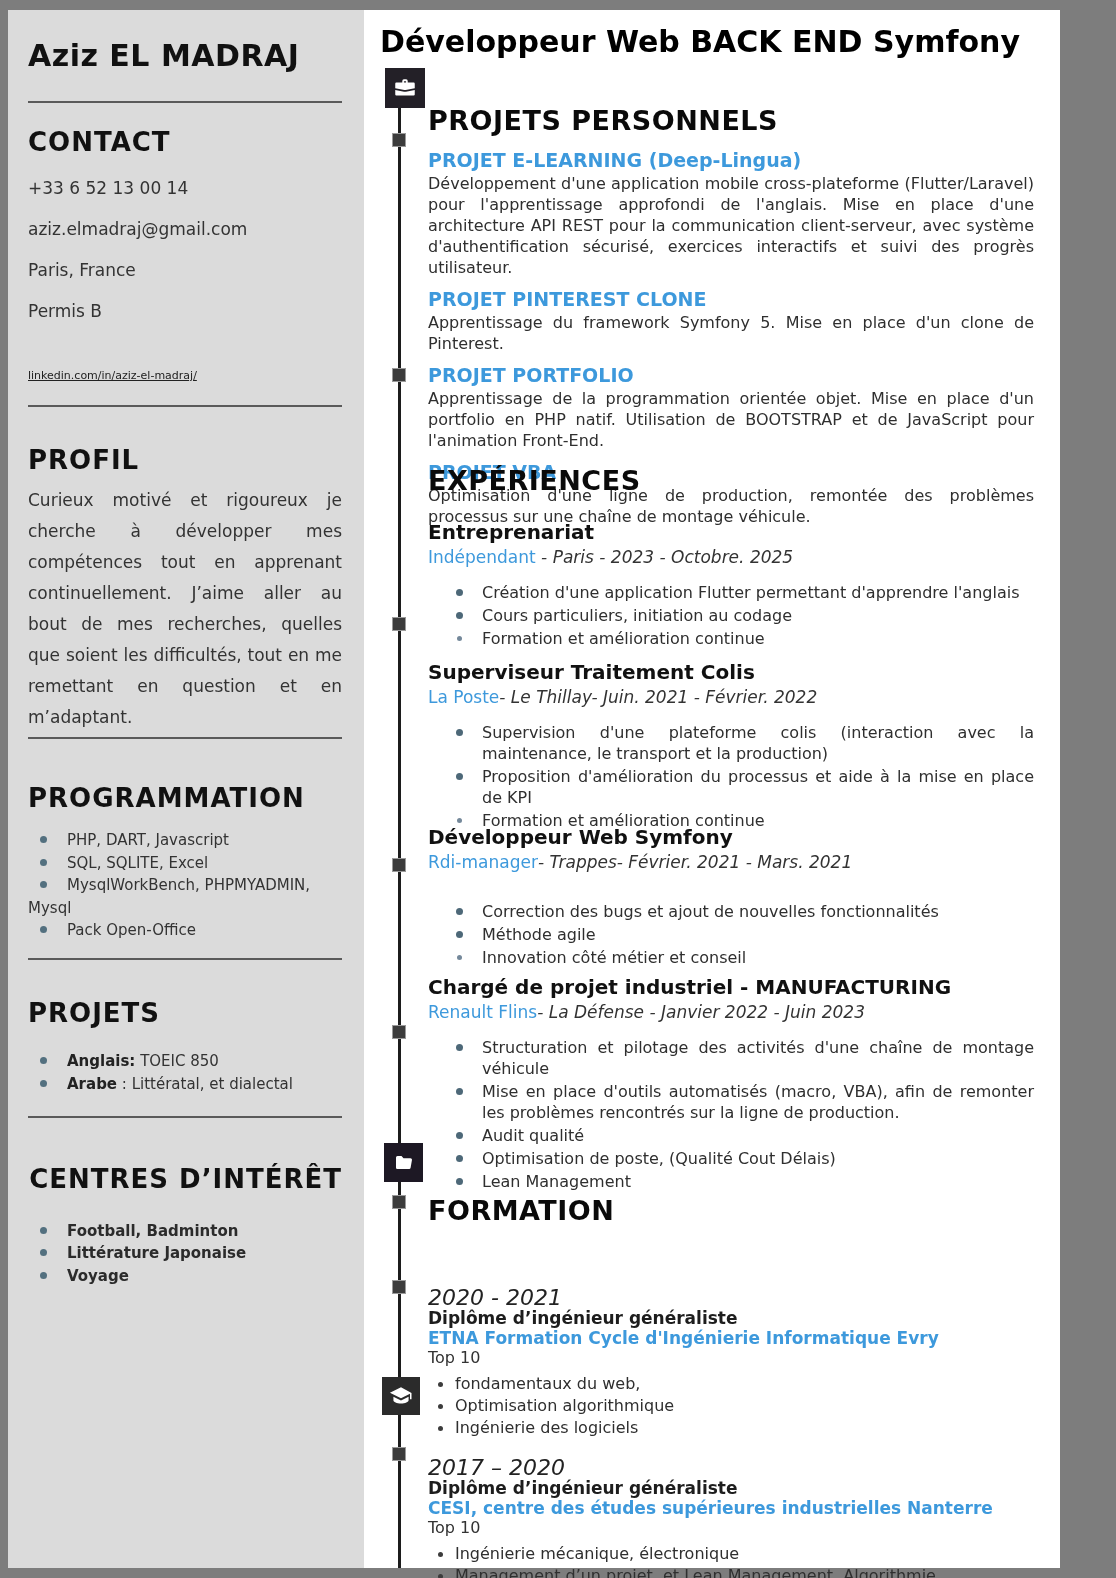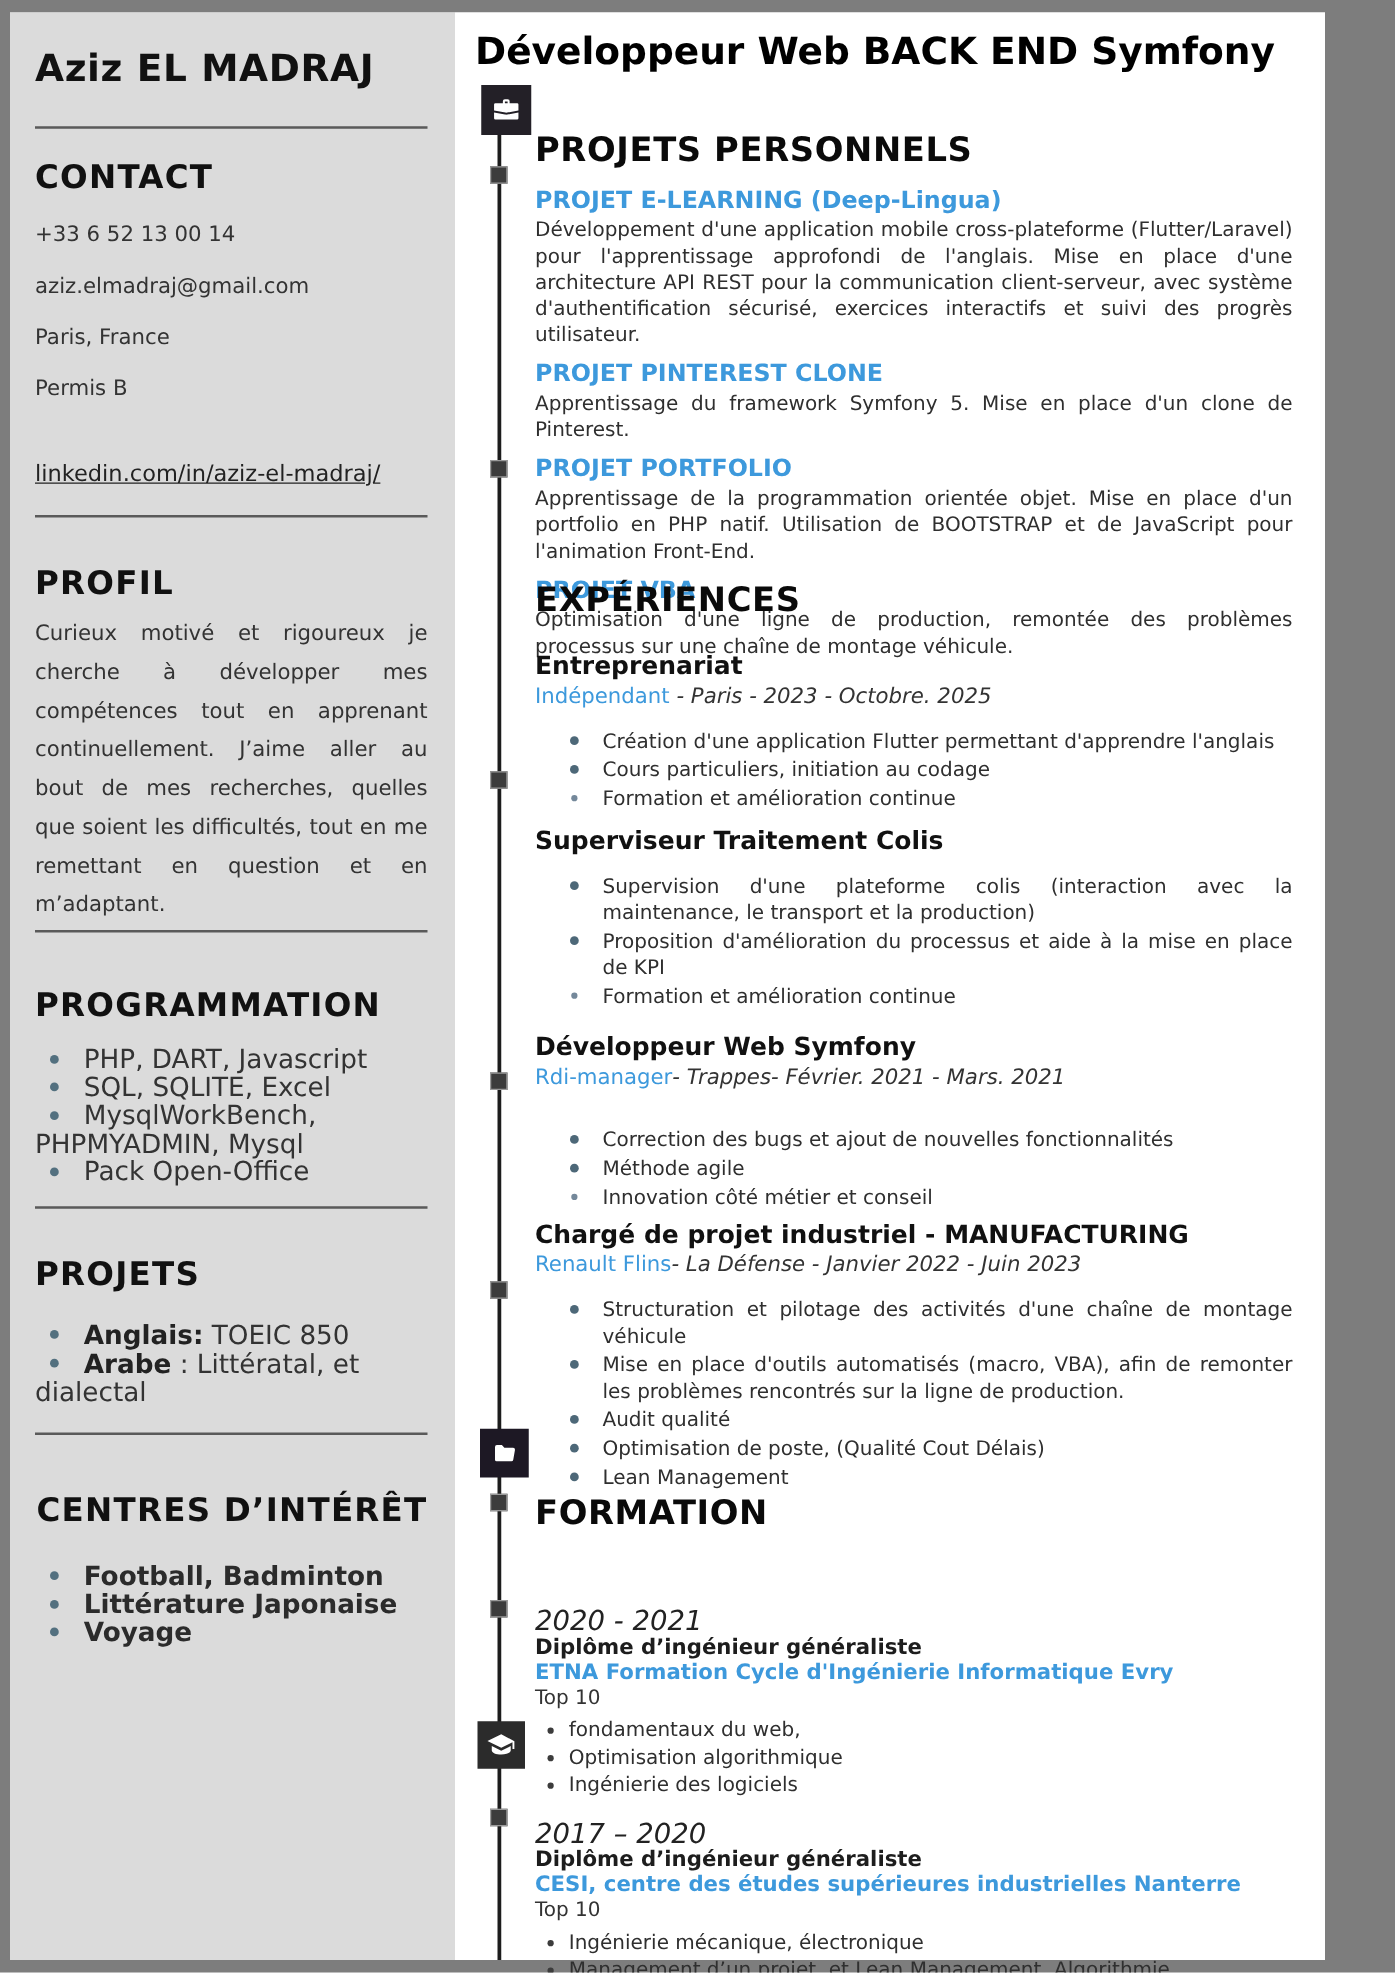--- a/index.html
+++ b/index.html
@@ -19,28 +19,28 @@
     width:356px; background:#dbdbdb; color:#2e2e2e;
     padding:20px 22px 20px 20px; flex-shrink:0;
   }
   .name { font-size:30px; font-weight:bold; color:#111; letter-spacing:0.5px; margin-top:8px; }
   .rule { border:none; border-top:2px solid #5a5a5a; margin:0; }
   .rule.r1 { margin-top:28px; }
   .side-h { font-size:26px; font-weight:bold; color:#111; letter-spacing:1px; }
   .contact-h { margin-top:24px; }
   .contact-item { font-size:17px; color:#333; margin-top:21px; }
   .contact-item:first-of-type { margin-top:32px; }
-  .linkedin { display:inline-block; font-size:18px; color:#222; text-decoration:underline; margin-top:48px; }
+  .linkedin { display:inline-block; font-size:11px; color:#222; text-decoration:underline; margin-top:48px; }
   .rule.r2 { margin-top:22px; }
   .profil-h { margin-top:38px; }
   .profil-text { font-size:17px; color:#333; line-height:31px; margin-top:10px; text-align:justify; hyphens:auto; }
   .rule.r3 { margin-top:4px; }
   .prog-h { margin-top:44px; }
   ul.side-list { list-style:none; margin-top:16px; }
-  ul.side-list li { font-size:21px; color:#333; line-height:22.5px; }
+  ul.side-list li { font-size:15px; color:#333; line-height:22.5px; }
   ul.side-list li .dot {
     display:inline-block; width:7px; height:7px; border-radius:50%;
     background:#53707f; margin:0 20px 2px 12px; vertical-align:middle;
   }
   .rule.r4 { margin-top:16px; }
   .lang-h { margin-top:38px; }
   ul.lang-list { margin-top:22px; }
   ul.lang-list li { line-height:23px; }
   .b { font-weight:bold; color:#222; }
   .rule.r5 { margin-top:20px; }
@@ -205,20 +205,21 @@
       <div class="xp-sub"><span class="xp-company">Indépendant</span><span class="xp-meta"> - Paris  - 2023 - Octobre. 2025</span></div>
       <ul class="xp-list">
         <li>Création d'une application Flutter permettant d'apprendre l'anglais</li>
         <li>Cours particuliers, initiation au codage</li>
         <li class="small-dot">Formation et amélioration continue</li>
       </ul>
     </section>
 
     <section class="sec" style="top:650px">
       <div class="xp-title">Superviseur Traitement Colis</div>
+      <div class="xp-sub"><span class="xp-company">La Poste</span><span class="xp-meta">- Le Thillay- Juin. 2021 - Février. 2022</span></div>
       <ul class="xp-list">
         <li>Supervision d'une plateforme colis (interaction avec la maintenance, le transport et la production)</li>
         <li>Proposition d'amélioration du processus et aide à la mise en place de KPI</li>
         <li class="small-dot">Formation et amélioration continue</li>
       </ul>
     </section>
 
     <section class="sec" style="top:815px">
       <div class="xp-title">Développeur Web Symfony</div>
       <div class="xp-sub"><span class="xp-company">Rdi-manager</span><span class="xp-meta">- Trappes- Février. 2021 - Mars. 2021</span></div>

